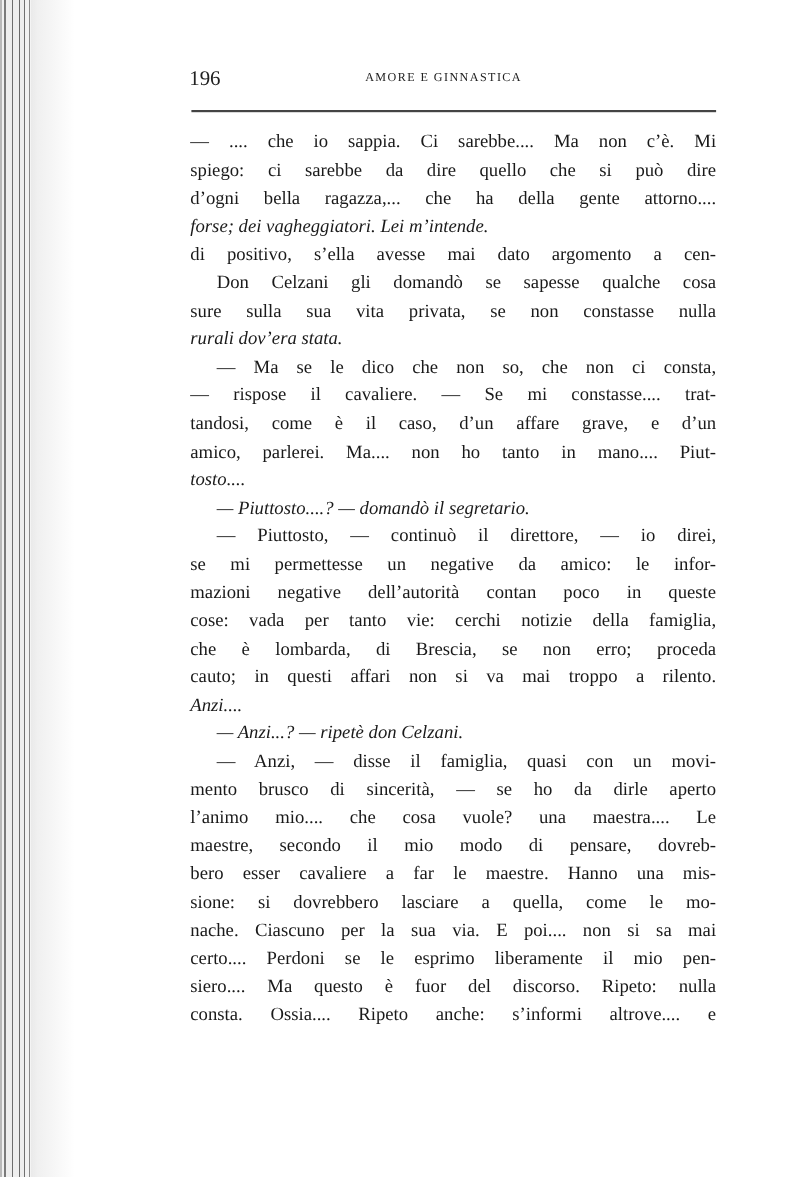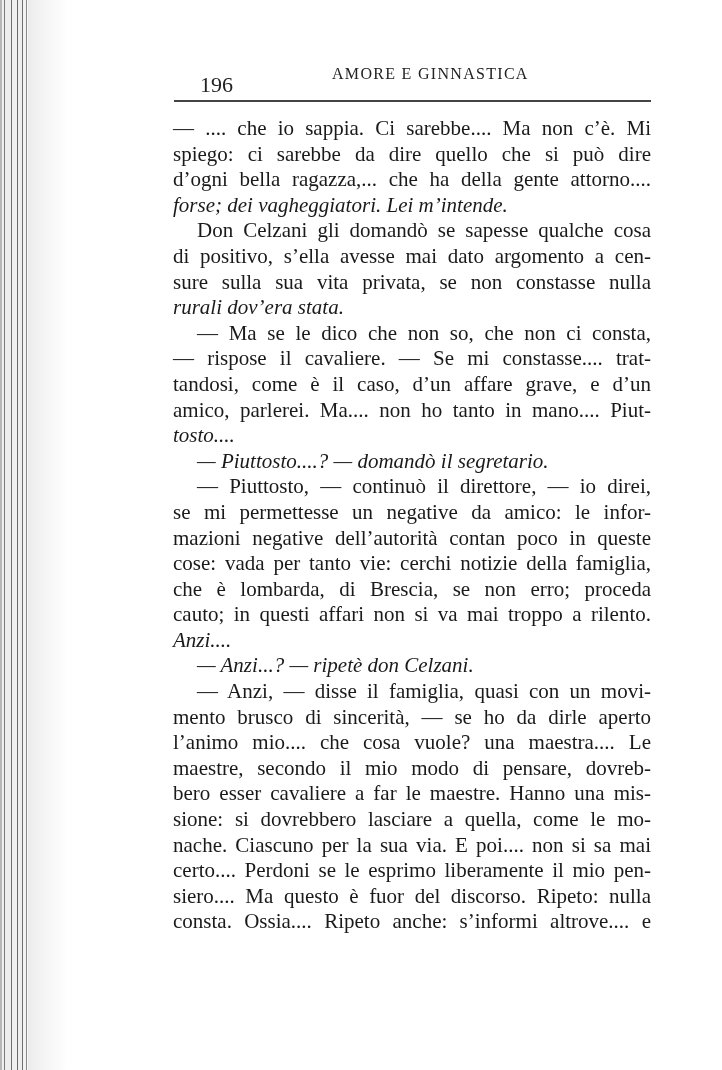--- a/index.html
+++ b/index.html
@@ -44,30 +44,29 @@
   .header {
     position: absolute;
     top: 60px;
     left: 172px;
     width: 478px;
     height: 24px;
   }
   .page-number {
     position: absolute;
     left: 0;
-    top: 12px;
-    font-size: 22px;
+    top: 1px;
+    font-size: 19px;
     color: #222;
-    margin-left: 28px;
   }
   .running-title {
     position: absolute;
     left: 160px;
     top: 5px;
-    font-size: 16px;
+    font-size: 11px;
     letter-spacing: 1.3px;
     color: #222;
   }
   .rule {
     position: absolute;
     top: 100px;
     left: 174px;
     width: 477px;
     height: 1.5px;
     background: #444;
@@ -75,21 +74,21 @@
   .text-body {
     position: absolute;
     top: 116px;
     left: 173px;
     width: 478px;
   }
   .line {
     display: block;
     height: 25.6px;
     line-height: 25.6px;
-    font-size: 21px;
+    font-size: 17px;
     white-space: nowrap;
     text-align: justify;
     text-align-last: justify;
   }
   .line.last {
     text-align-last: left;
     font-style: italic;
   }
   .line.indent {
     padding-left: 24px;
@@ -105,22 +104,22 @@
   <span class="page-number">196</span>
   <span class="running-title">AMORE E GINNASTICA</span>
 </div>
 <div class="rule"></div>
 
 <div class="text-body" id="text-body">
     <span class="line">— .... che io sappia. Ci sarebbe.... Ma non c’è. Mi</span>
     <span class="line">spiego: ci sarebbe da dire quello che si può dire</span>
     <span class="line">d’ogni bella ragazza,... che ha della gente attorno....</span>
     <span class="line last">forse; dei vagheggiatori. Lei m’intende.</span>
+    <span class="line">di positivo, s’ella avesse mai dato argomento a cen-</span>
     <span class="line indent">Don Celzani gli domandò se sapesse qualche cosa</span>
-    <span class="line">di positivo, s’ella avesse mai dato argomento a cen-</span>
     <span class="line">sure sulla sua vita privata, se non constasse nulla</span>
     <span class="line last">rurali dov’era stata.</span>
     <span class="line indent">— Ma se le dico che non so, che non ci consta,</span>
     <span class="line">— rispose il cavaliere. — Se mi constasse.... trat-</span>
     <span class="line">tandosi, come è il caso, d’un affare grave, e d’un</span>
     <span class="line">amico, parlerei. Ma.... non ho tanto in mano.... Piut-</span>
     <span class="line last">tosto....</span>
     <span class="line indent last">— Piuttosto....? — domandò il segretario.</span>
     <span class="line indent">— Piuttosto, — continuò il direttore, — io direi,</span>
     <span class="line">se mi permettesse un negative da amico: le infor-</span>

